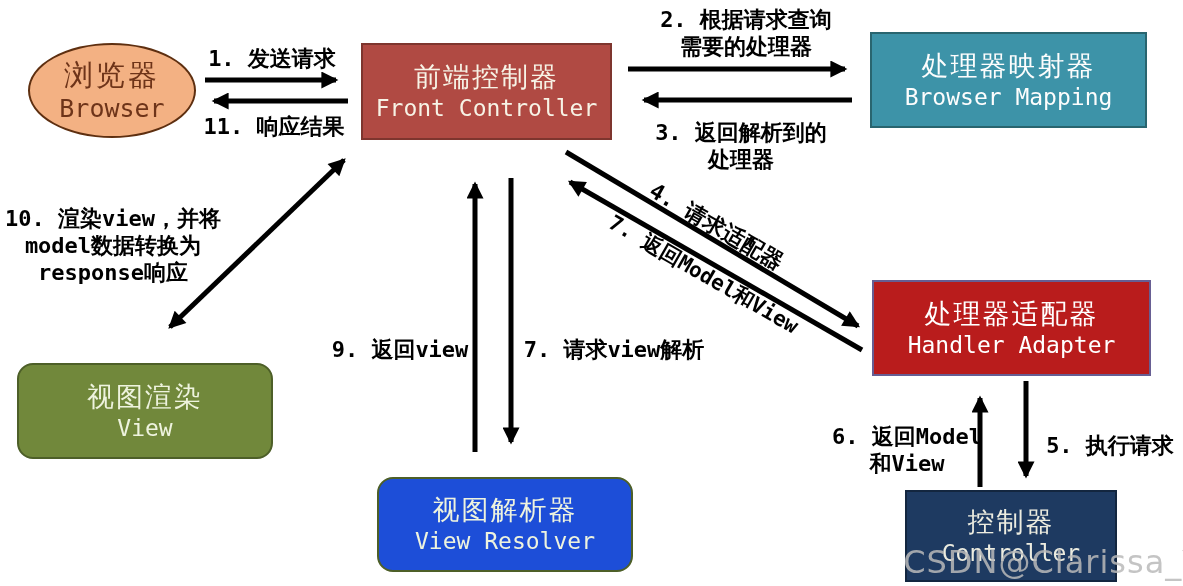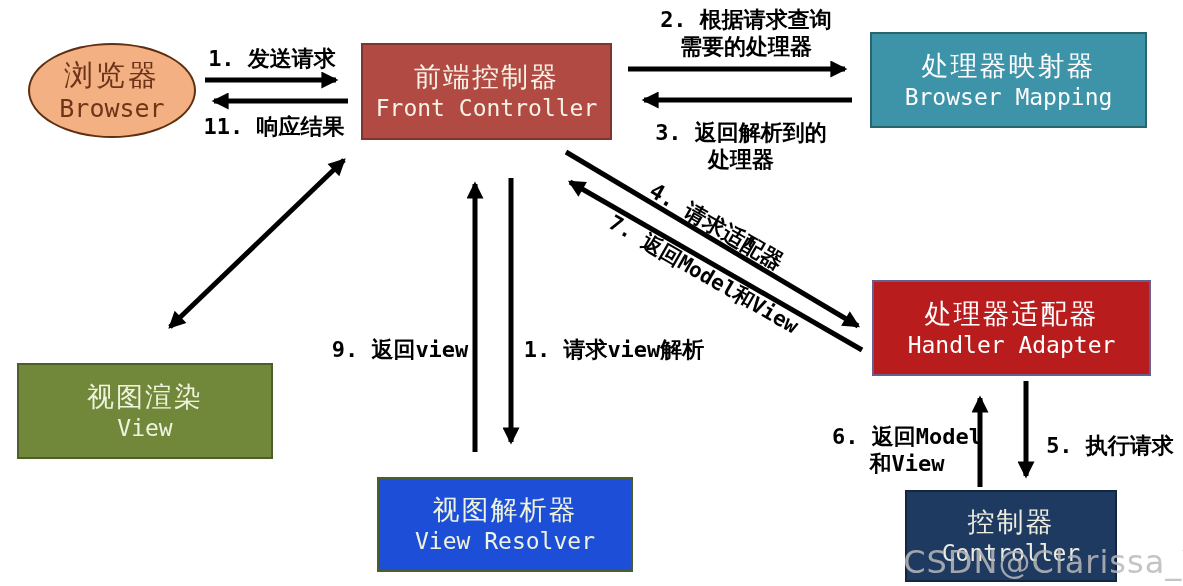--- a/index.html
+++ b/index.html
@@ -18,21 +18,21 @@
     text-align:center;
     line-height:1.25;
   }
   .node .zh{font-size:27px;letter-spacing:2px;}
   .node .en{font-size:23px;font-family:"DejaVu Sans Mono","Liberation Mono",monospace;}
   .box{border:2px solid #222;}
   .box-red{border-color:#7e352e;color:#f7f3e6;}
   .box-teal{border-color:#29656f;color:#fdfdfd;}
   .box-purple{border-color:#675e93;color:#ffffff;}
   .box-navy{border-color:#13263f;color:#ecece0;}
-  .box-olive{border-color:#4d5f28;color:#eef3de;}
+  .box-olive{border-color:#4d5f28;color:#eef3de;border-radius:16px;}
   .ellipse{
     border:2px solid #5e2f10;border-radius:50%;
     color:#6e3419;
   }
   .ellipse .zh{font-size:29px;letter-spacing:3px;}
   .ellipse .en{font-size:25px;}
   .lbl{
     position:absolute;z-index:3;
     transform:translate(-50%,-50%);
     text-align:center;
@@ -138,23 +138,28 @@
 
   <div class="lbl rot30" style="left:703px;top:275px;font-size:21px;">
     <div>7. 返回Model和View</div>
   </div>
 
   <div class="lbl" style="left:400px;top:350px;">
     <div>9. 返回view</div>
   </div>
 
   <div class="lbl" style="left:614px;top:350px;">
-    <div>1. 请求view解析</div>
+    <div>7. 请求view解析</div>
   </div>
 
+  <div class="lbl" style="left:113px;top:246px;">
+    <div>10. 渲染view，并将</div>
+    <div>model数据转换为</div>
+    <div>response响应</div>
+  </div>
 
   <div class="lbl" style="left:907px;top:451px;">
     <div>6. 返回Model</div>
     <div>和View</div>
   </div>
 
   <div class="lbl" style="left:1110px;top:446px;">
     <div>5. 执行请求</div>
   </div>
 

